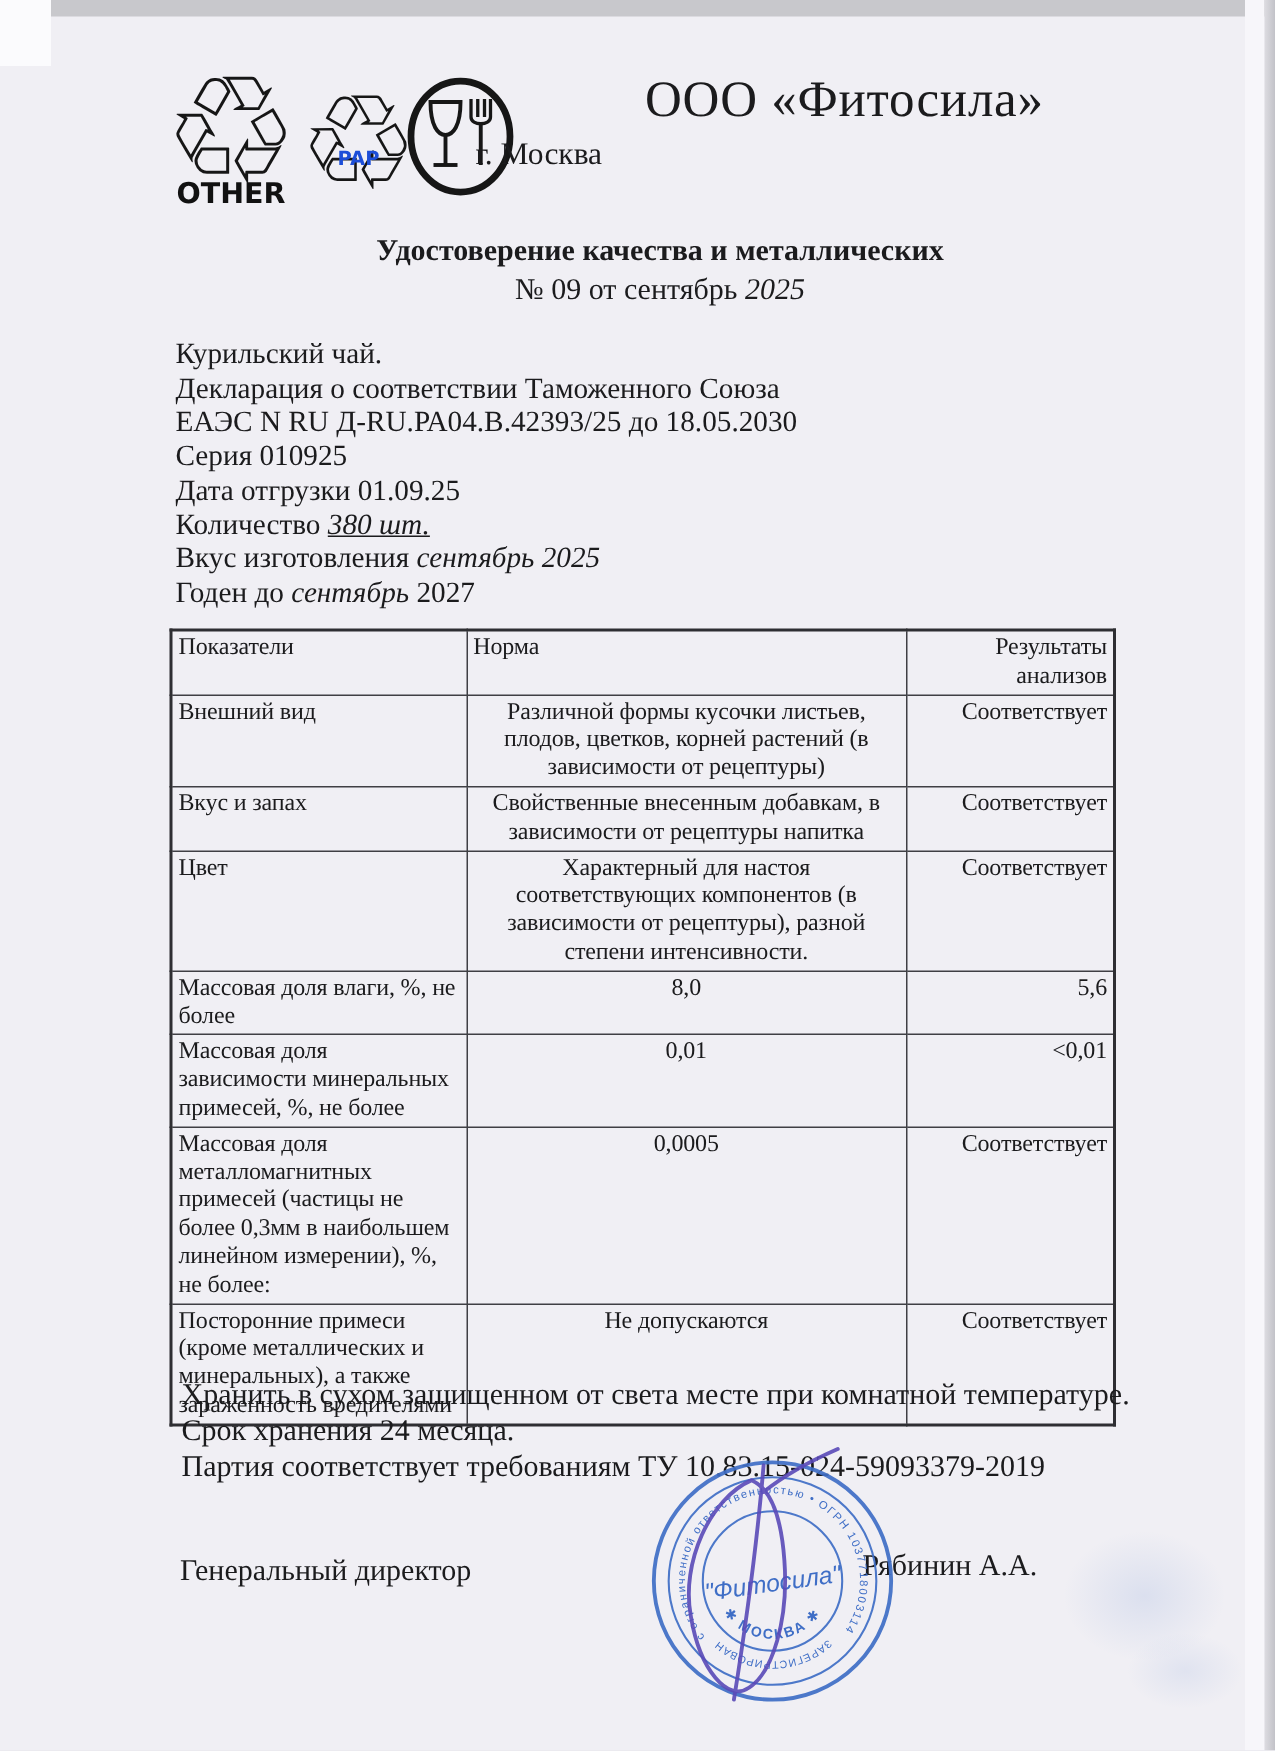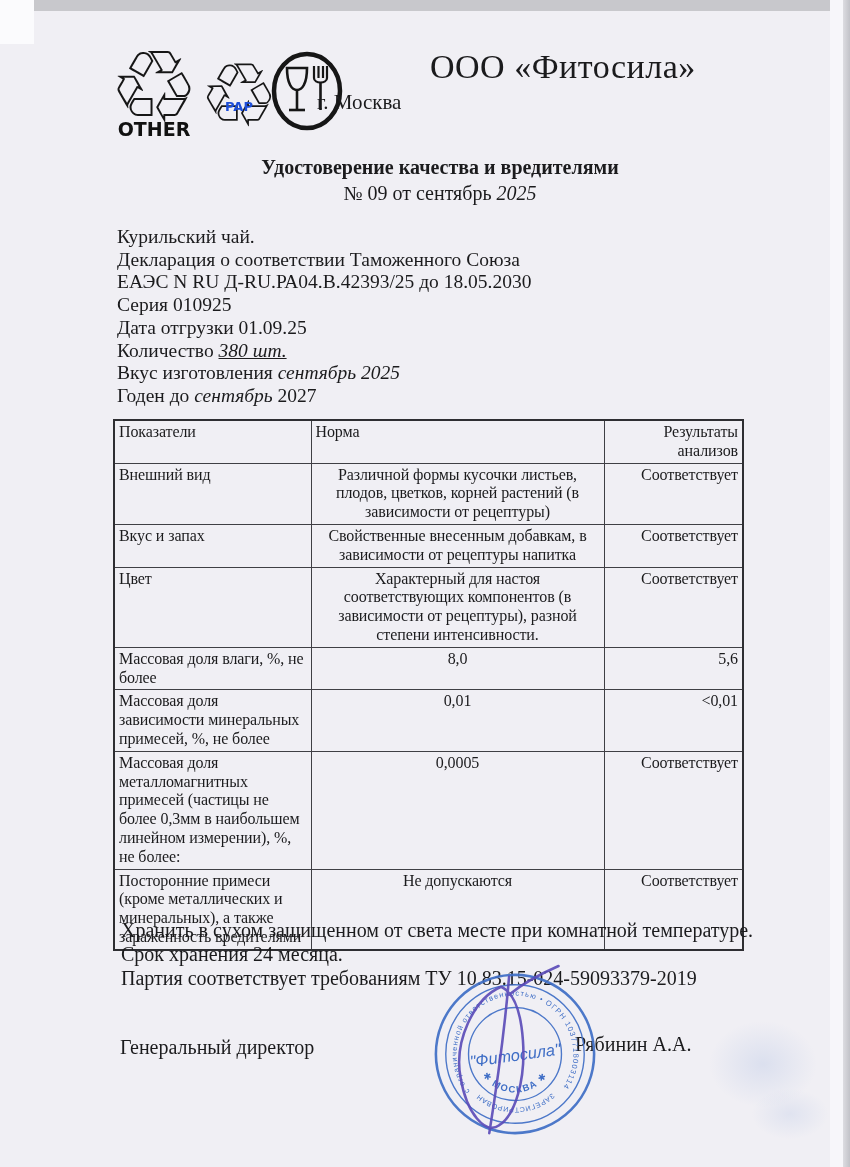--- a/index.html
+++ b/index.html
@@ -84,21 +84,21 @@
       <line x1="59" y1="18" x2="59" y2="30" stroke="#161616" stroke-width="2.2"></line>
       <path d="M 46,30 C 46,36 59,36 59,30" fill="none" stroke="#161616" stroke-width="2.2"></path>
       <line x1="52.5" y1="34" x2="52.5" y2="62" stroke="#161616" stroke-width="2.6"></line>
     </svg>
   </div>
 
   <div class="company">ООО  «Фитосила»</div>
   <div class="city">г. Москва</div>
 
   <div class="title-block">
-    <div class="cert-title">Удостоверение качества и вредителями</div>
+    <div class="cert-title">Удостоверение качества и металлических</div>
     <div class="cert-number"><span>№ 09 от сентябрь </span><span class="it">2025</span></div>
   </div>
 
   <div class="details">
     <div>Курильский чай.</div>
     <div>Декларация о соответствии Таможенного Союза</div>
     <div>ЕАЭС N RU Д-RU.РА04.В.42393/25 до 18.05.2030</div>
     <div>Серия 010925</div>
     <div>Дата отгрузки 01.09.25</div>
     <div><span>Количество </span><span class="itu">380 шт.</span></div>

